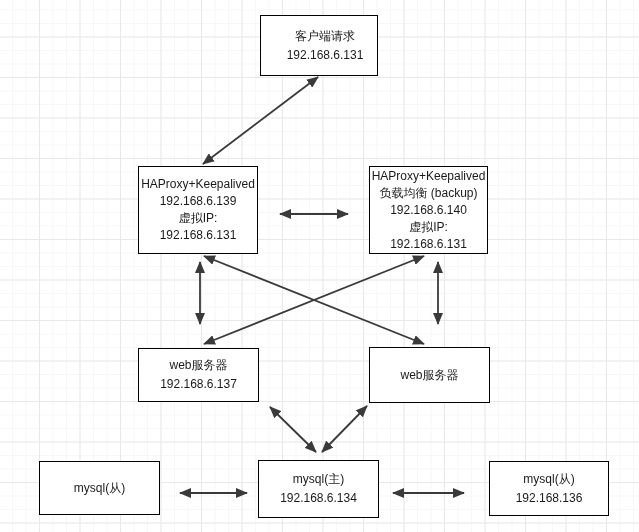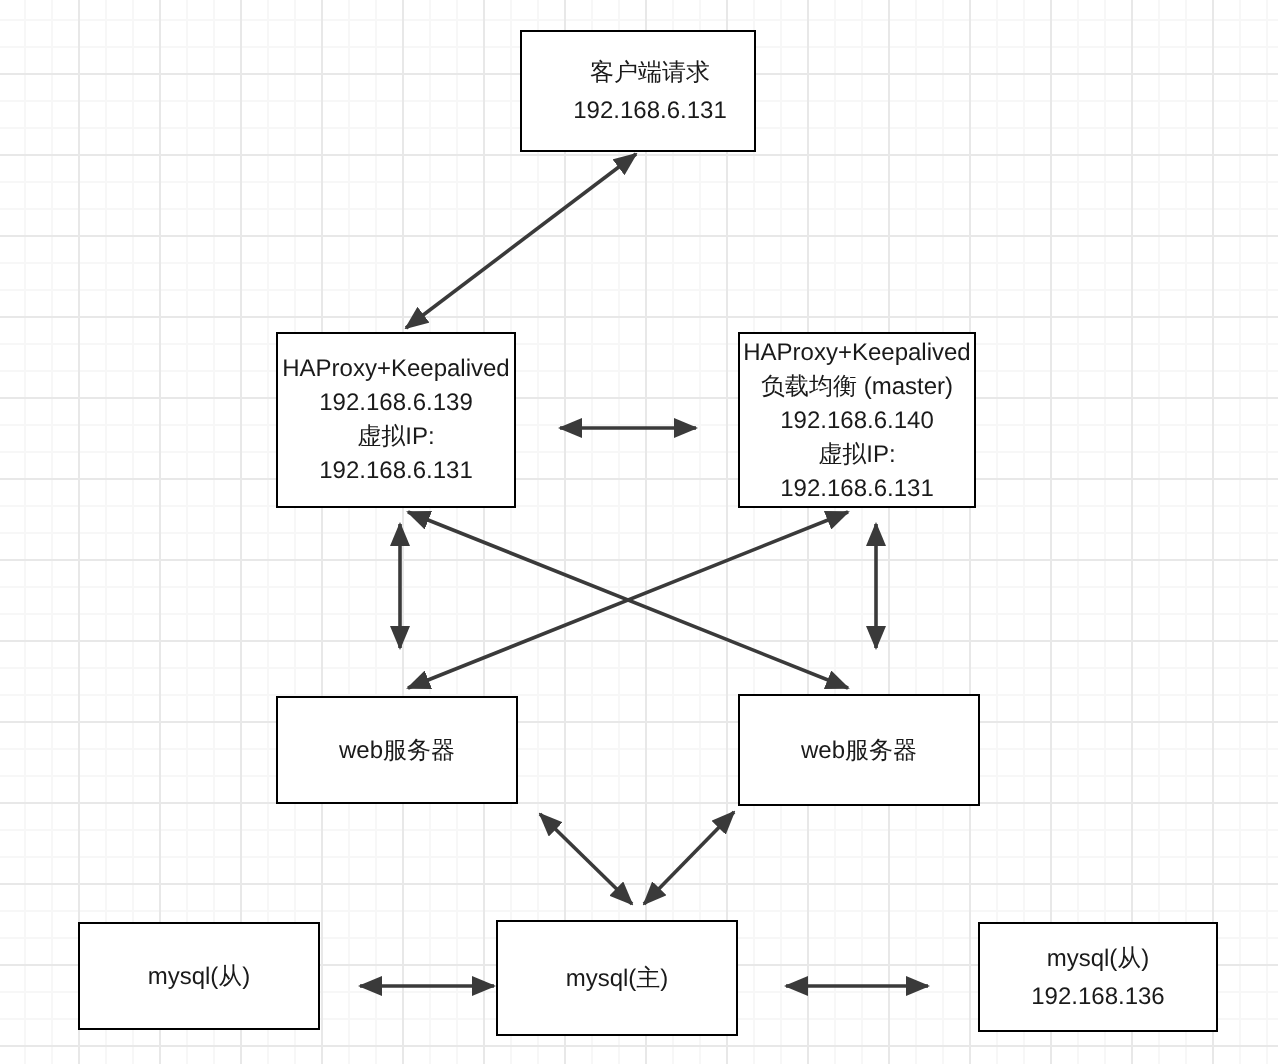--- a/index.html
+++ b/index.html
@@ -74,40 +74,42 @@
 
   <div class="node" style="left:138px; top:166px; width:120px; height:88px;">
     <span>HAProxy+Keepalived</span>
     <span>192.168.6.139</span>
     <span>虚拟IP:</span>
     <span>192.168.6.131</span>
   </div>
 
   <div class="node" style="left:369px; top:166px; width:119px; height:88px;">
     <span>HAProxy+Keepalived</span>
-    <span>负载均衡 (master)</span>
+    <span>负载均衡 (backup)</span>
     <span>192.168.6.140</span>
     <span>虚拟IP:</span>
     <span>192.168.6.131</span>
   </div>
 
   <div class="node two-line" style="left:138px; top:348px; width:121px; height:54px;">
     <span>web服务器</span>
+    <span>192.168.6.137</span>
   </div>
 
   <div class="node two-line" style="left:369px; top:347px; width:121px; height:56px;">
     <span>web服务器</span>
   </div>
 
   <div class="node two-line" style="left:39px; top:461px; width:121px; height:54px;">
     <span>mysql(从)</span>
   </div>
 
-  <div class="node two-line" style="left:248px; top:460px; width:121px; height:58px;">
+  <div class="node two-line" style="left:258px; top:460px; width:121px; height:58px;">
     <span>mysql(主)</span>
+    <span>192.168.6.134</span>
   </div>
 
   <div class="node two-line" style="left:489px; top:461px; width:120px; height:55px;">
     <span>mysql(从)</span>
     <span>192.168.136</span>
   </div>
 
 </div>
 
 </body></html>

